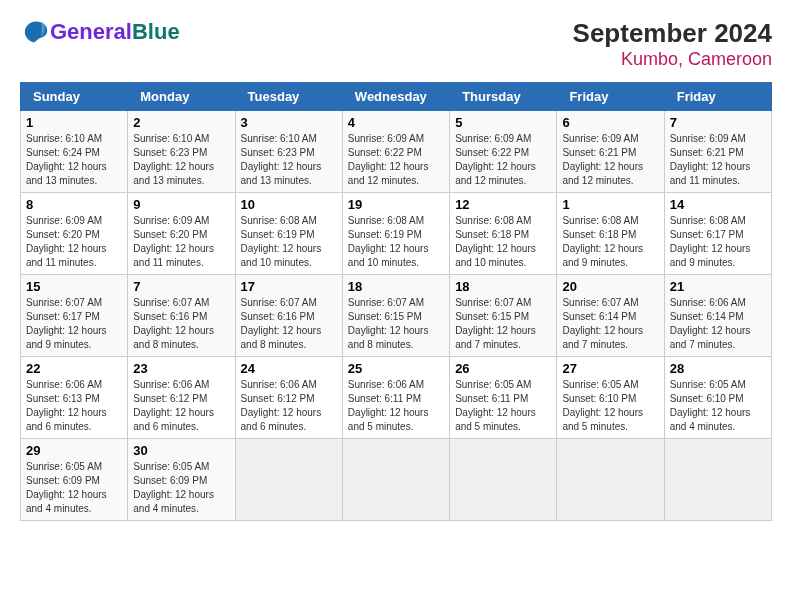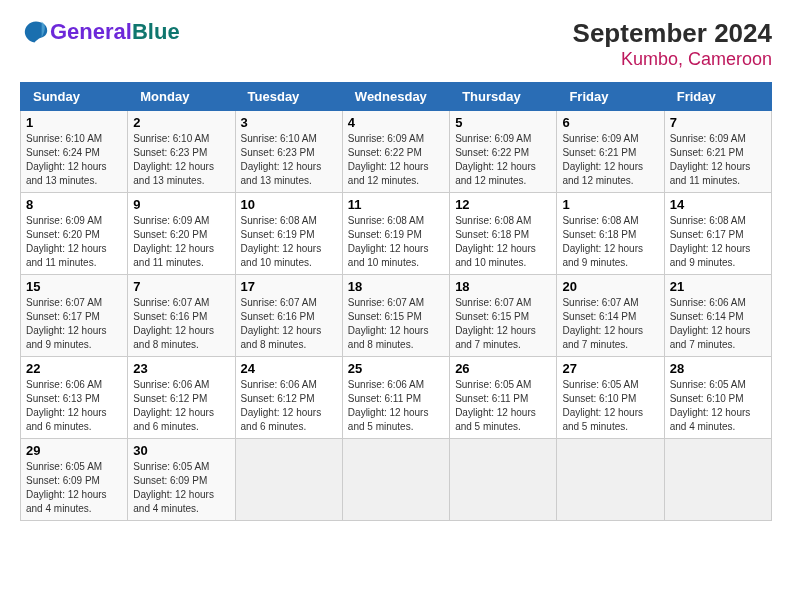--- a/index.html
+++ b/index.html
@@ -165,21 +165,21 @@
           </td>
           <td>
             <span class="day-num">9</span>
             <div class="day-info">Sunrise: 6:09 AM<br>Sunset: 6:20 PM<br>Daylight: 12 hours<br>and 11 minutes.</div>
           </td>
           <td>
             <span class="day-num">10</span>
             <div class="day-info">Sunrise: 6:08 AM<br>Sunset: 6:19 PM<br>Daylight: 12 hours<br>and 10 minutes.</div>
           </td>
           <td>
-            <span class="day-num">11</span>
+            <span class="day-num">19</span>
             <div class="day-info">Sunrise: 6:08 AM<br>Sunset: 6:19 PM<br>Daylight: 12 hours<br>and 10 minutes.</div>
           </td>
           <td>
             <span class="day-num">12</span>
             <div class="day-info">Sunrise: 6:08 AM<br>Sunset: 6:18 PM<br>Daylight: 12 hours<br>and 10 minutes.</div>
           </td>
           <td>
             <span class="day-num">1</span>
             <div class="day-info">Sunrise: 6:08 AM<br>Sunset: 6:18 PM<br>Daylight: 12 hours<br>and 9 minutes.</div>
           </td>

